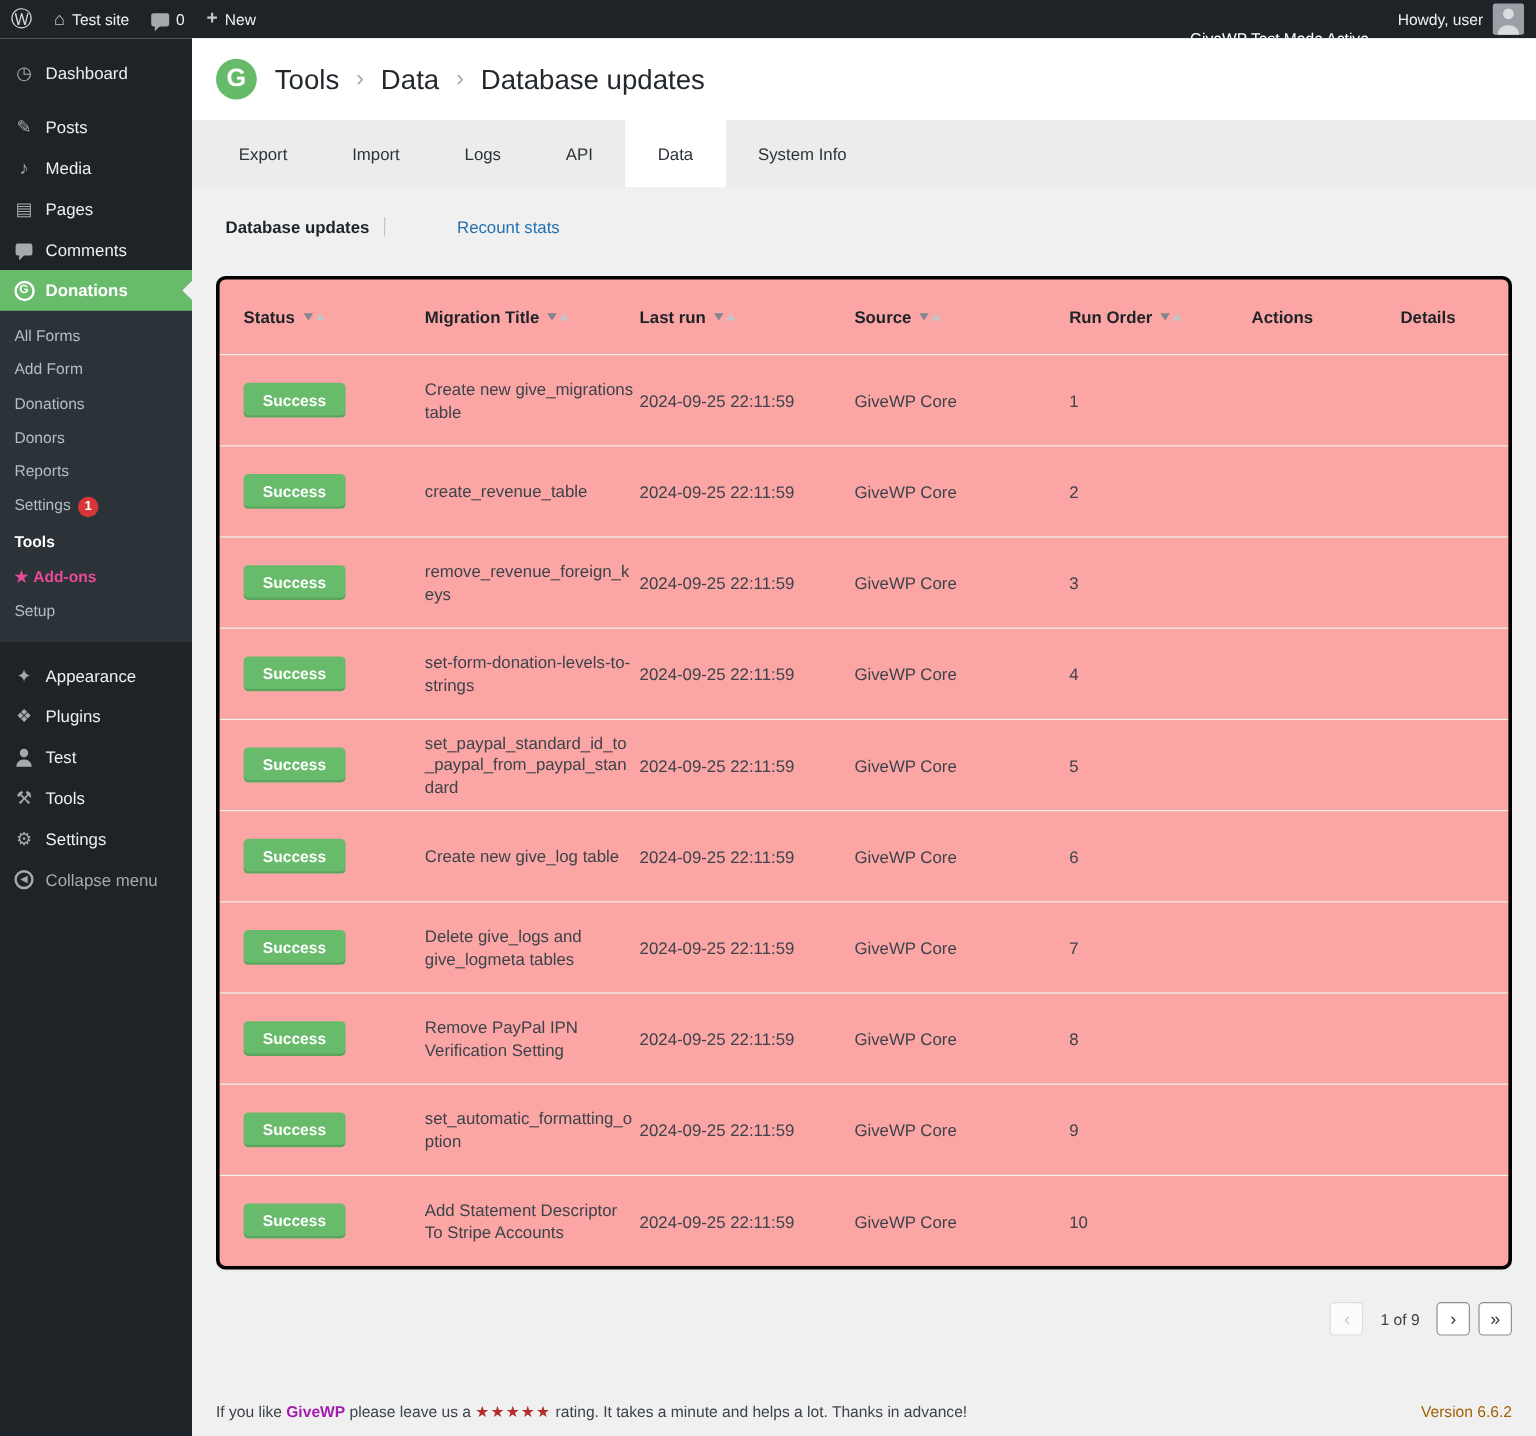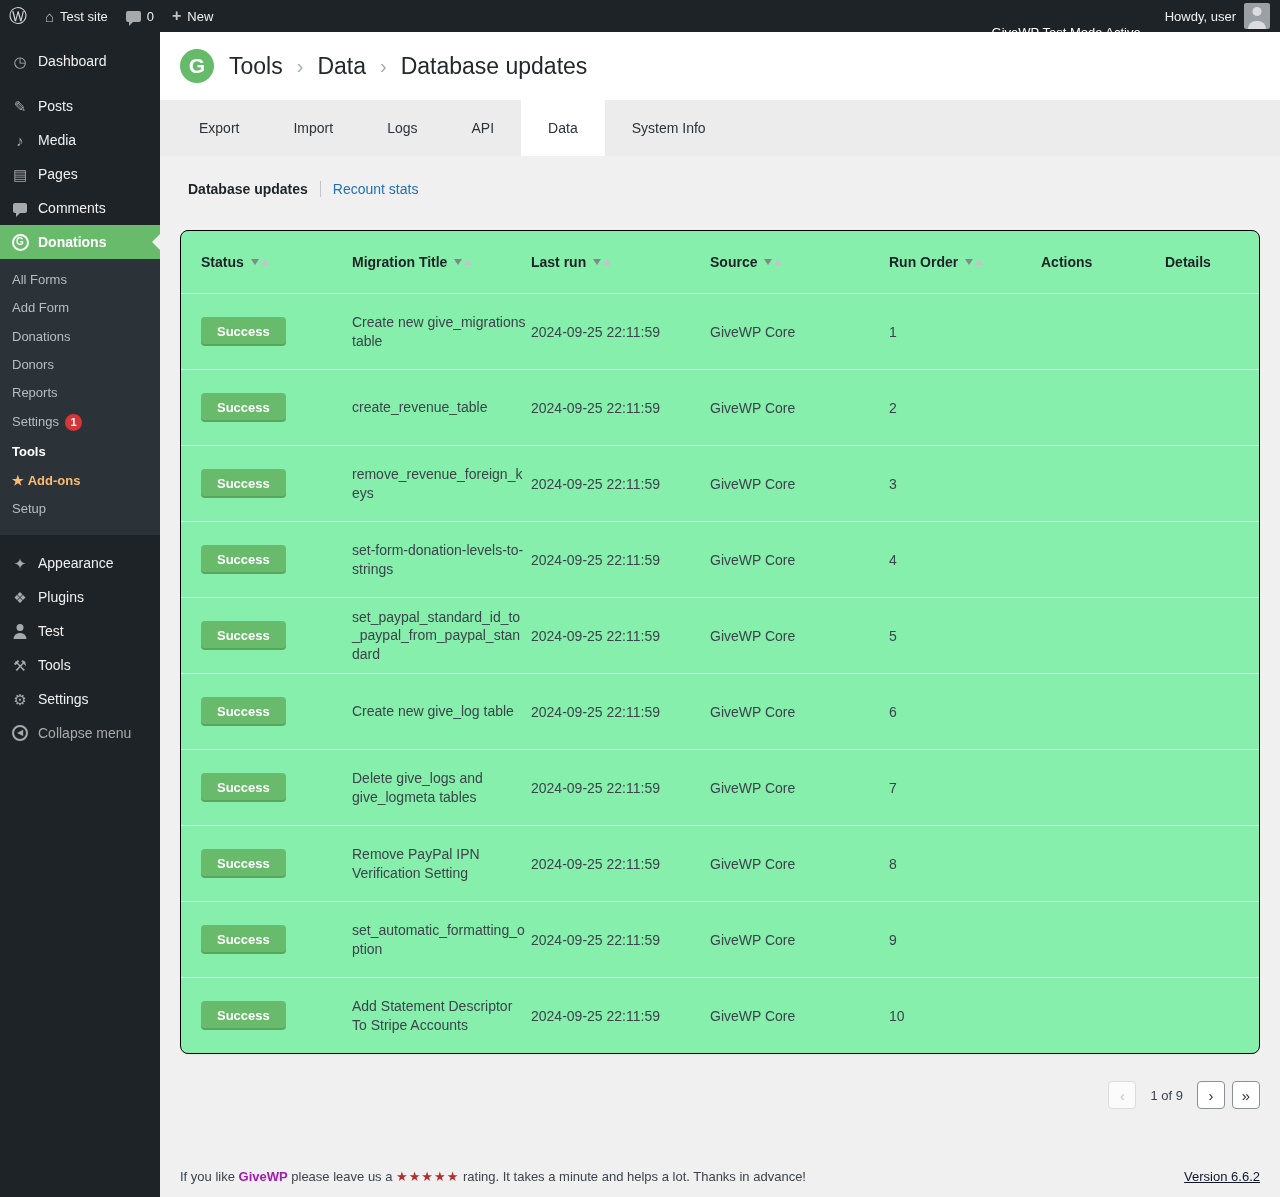--- a/index.html
+++ b/index.html
@@ -51,63 +51,63 @@
   .i-gcircle { width: 17px; height: 17px; border: 2px solid currentColor; border-radius: 50%; display: flex; align-items: center; justify-content: center; font-size: 10px; font-weight: bold; color: inherit; }
   .i-person { width: 16px; height: 15px; position: relative; display: inline-block; }
   .i-person::before { content: ""; position: absolute; top: 0; left: 50%; transform: translateX(-50%); width: 7px; height: 7px; border-radius: 50%; background: #a7aaad; }
   .i-person::after { content: ""; position: absolute; bottom: 0; left: 50%; transform: translateX(-50%); width: 13px; height: 6px; border-radius: 7px 7px 0 0; background: #a7aaad; }
   .i-bubble-side { width: 14px; height: 10px; background: #a7aaad; border-radius: 2px; position: relative; display: inline-block; }
   .i-bubble-side::after { content: ""; position: absolute; left: 3px; bottom: -4px; border: 4px solid transparent; border-top-color: #a7aaad; border-left-color: #a7aaad; }
   .submenu { background: #2c3338; padding: 7px 0 12px; }
   .sm-item { padding: 7px 12px; font-size: 13px; color: #b6bdc3; cursor: pointer; line-height: 1.1; }
   .sm-item.current { color: #fff; font-weight: bold; }
   .sm-badge { display: inline-block; min-width: 17px; height: 17px; line-height: 17px; text-align: center; background: #d63638; color: #fff; border-radius: 9px; font-size: 11px; font-weight: bold; margin-left: 6px; padding: 0 2px; }
-  .sm-item.addons { color: #fdba74; font-weight: bold; }
+  .sm-item.addons { color: #ec4899; font-weight: bold; }
   .sm-item.addons .star { margin-right: 4px; }
   .collapse-item { color: #a7aaad; margin-top: 0; }
   .i-collapse { width: 16px; height: 16px; border-radius: 50%; border: 2px solid #a7aaad; display: flex; align-items: center; justify-content: center; font-size: 8px; color: #a7aaad; }
   .collapse-item .m-label { color: #a7aaad; }
 
   
   .content { flex: 1; display: flex; flex-direction: column; background: #f0f0f1; }
   .page-header { height: 68px; background: #fff; display: flex; align-items: center; padding: 0 20px; gap: 15px; }
   .give-logo { width: 34px; height: 34px; border-radius: 50%; background: #66bb6a; color: #fff; display: flex; align-items: center; justify-content: center; font-size: 21px; font-weight: bold; flex-shrink: 0; }
   .breadcrumb { display: flex; align-items: center; gap: 14px; font-size: 23px; color: #23282d; }
   .bc-link { cursor: pointer; }
   .bc-sep { color: #a7aaad; font-size: 20px; }
 
   .tab-strip { height: 56px; background: #ececec; display: flex; align-items: stretch; padding-left: 12px; }
   .tab { padding: 0 27px; display: flex; align-items: center; font-size: 14px; color: #2c3338; cursor: pointer; }
   .tab.active { background: #fff; }
 
   .subheader { display: flex; align-items: center; margin: 25px 20px 0 28px; font-size: 14px; }
   .subheader .current-view { color: #1d2327; font-weight: bold; cursor: pointer; }
   .vdiv { width: 1px; height: 16px; background: #c3c4c7; margin: 0 12px; }
-  .link { color: #2271b1; cursor: pointer; }
-
-  .card { margin: 33px 20px 0; background: #86efac; border: 1px solid #000000; border-radius: 8px; box-shadow: 0 1px 2px rgba(0,0,0,.04); overflow: hidden; }
+  .link { color: #2271b1; cursor: pointer; margin-left: 48px; }
+
+  .card { margin: 33px 20px 0; background: #fca5a5; border: 3px solid #000000; border-radius: 8px; box-shadow: 0 1px 2px rgba(0,0,0,.04); overflow: hidden; }
   .trow { display: grid; grid-template-columns: 151px 179px 179px 179px 152px 124px 1fr; align-items: center; padding: 0 20px; min-height: 76px; border-top: 1px solid #f0f0f1; font-size: 14px; color: #3c434a; }
   .trow.head { min-height: 62px; border-top: none; font-weight: bold; color: #1d2327; }
   .hcell { display: flex; align-items: center; gap: 7px; }
   .hcell.sortable { cursor: pointer; }
   .sort { display: inline-flex; align-items: center; gap: 2px; }
   .tri-down { width: 0; height: 0; border-left: 4px solid transparent; border-right: 4px solid transparent; border-top: 6px solid #82878c; }
   .tri-up { width: 0; height: 0; border-left: 4px solid transparent; border-right: 4px solid transparent; border-bottom: 6px solid #c3c4c7; }
   .badge { display: inline-block; background: #68bb6b; color: #fff; font-weight: bold; font-size: 13px; padding: 7px 16px; border-radius: 4px; box-shadow: inset 0 -2px 0 rgba(0,0,0,.12); }
   .title-cell { overflow-wrap: anywhere; line-height: 1.3; padding-right: 4px; }
 
   .pagination { display: flex; justify-content: flex-end; align-items: center; gap: 7px; margin: 27px 20px 0; font-size: 13px; color: #3c434a; }
   .pg-btn { width: 28px; height: 28px; display: flex; align-items: center; justify-content: center; background: #fff; border: 1px solid #8c8f94; border-radius: 4px; font-size: 15px; color: #2c3338; cursor: pointer; }
   .pg-btn.disabled { border-color: #dcdcde; color: #c3c4c7; background: #fbfbfb; cursor: default; }
   .pg-label { margin: 0 7px; }
 
   .wp-footer { margin-top: auto; display: flex; justify-content: space-between; align-items: center; padding: 30px 20px 13px; font-size: 13px; color: #3c434a; }
   .wp-footer b { color: #a21caf; }
   .stars { color: #b32d2e; letter-spacing: 1px; cursor: pointer; }
-  .version { color: #0f172a; text-decoration: underline; }
+  .version { color: #a16207; }
 </style>
 </head>
 <body>
 
 <div class="admin-bar">
   <div class="ab-left">
     <div class="ab-item">
       <span class="ab-glyph">Ⓦ</span>
     </div>
     <div class="ab-item">

